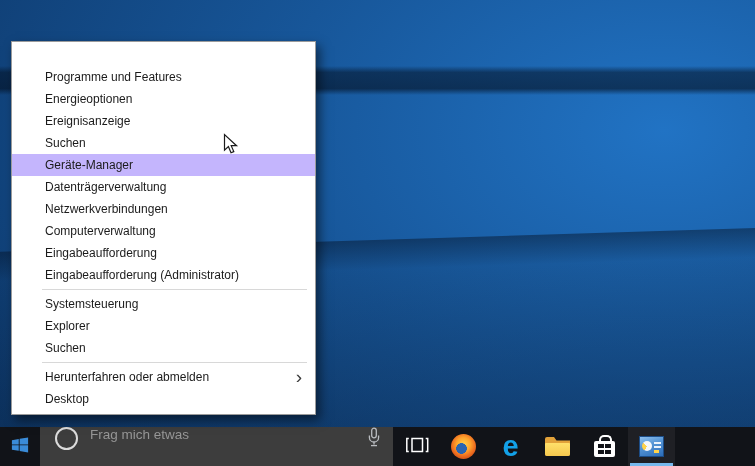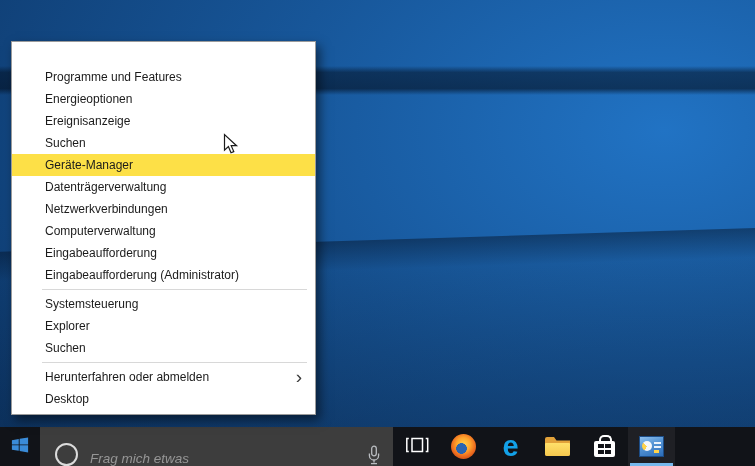--- a/index.html
+++ b/index.html
@@ -31,22 +31,22 @@
 
   
   .taskbar{
     position:absolute;left:0;right:0;bottom:0;height:39px;
     background:#111318;z-index:2;display:flex;align-items:stretch;
   }
   .start-button{
     width:40px;display:flex;align-items:center;justify-content:center;cursor:pointer;
   }
   .search-box{
-    width:353px;background:#3d3d3d;display:flex;align-items:flex-end;
-    position:relative;cursor:text;font-style:italic;
+    width:353px;background:#3d3d3d;display:flex;align-items:flex-start;
+    position:relative;cursor:text;
   }
   .cortana-ring{
     width:19px;height:19px;border:2.4px solid #dcdcdc;border-radius:50%;
     margin-left:15px;flex:0 0 auto;
   }
   .search-placeholder{
     color:#969696;font-size:13.5px;margin-left:12px;white-space:nowrap;
     flex:1 1 auto;
   }
   .mic{margin-right:12px;flex:0 0 auto;display:flex;align-items:center;}
@@ -115,21 +115,21 @@
     position:absolute;left:11px;top:41px;width:305px;
     background:#ffffff;border:1px solid #9b9b9b;
     box-shadow:4px 5px 10px rgba(0,0,0,0.5);
     z-index:5;padding:24px 0 4px 0;box-sizing:border-box;
   }
   .winx-item{
     height:22px;line-height:22px;padding-left:33px;padding-right:10px;
     font-size:12px;color:#1b1b1b;cursor:pointer;position:relative;
     white-space:nowrap;
   }
-  .winx-item.highlighted{background:#fde047;}
+  .winx-item.highlighted{background:#c4b5fd;}
   .winx-sep{
     height:1px;background:#d8d8d8;margin:3px 8px 3px 30px;
   }
   .submenu-arrow{
     position:absolute;right:13px;top:0;font-size:19px;line-height:21px;color:#3a3a3a;
   }
 
   
   .cursor{position:absolute;left:223px;top:133px;z-index:10;pointer-events:none;}
 </style>

